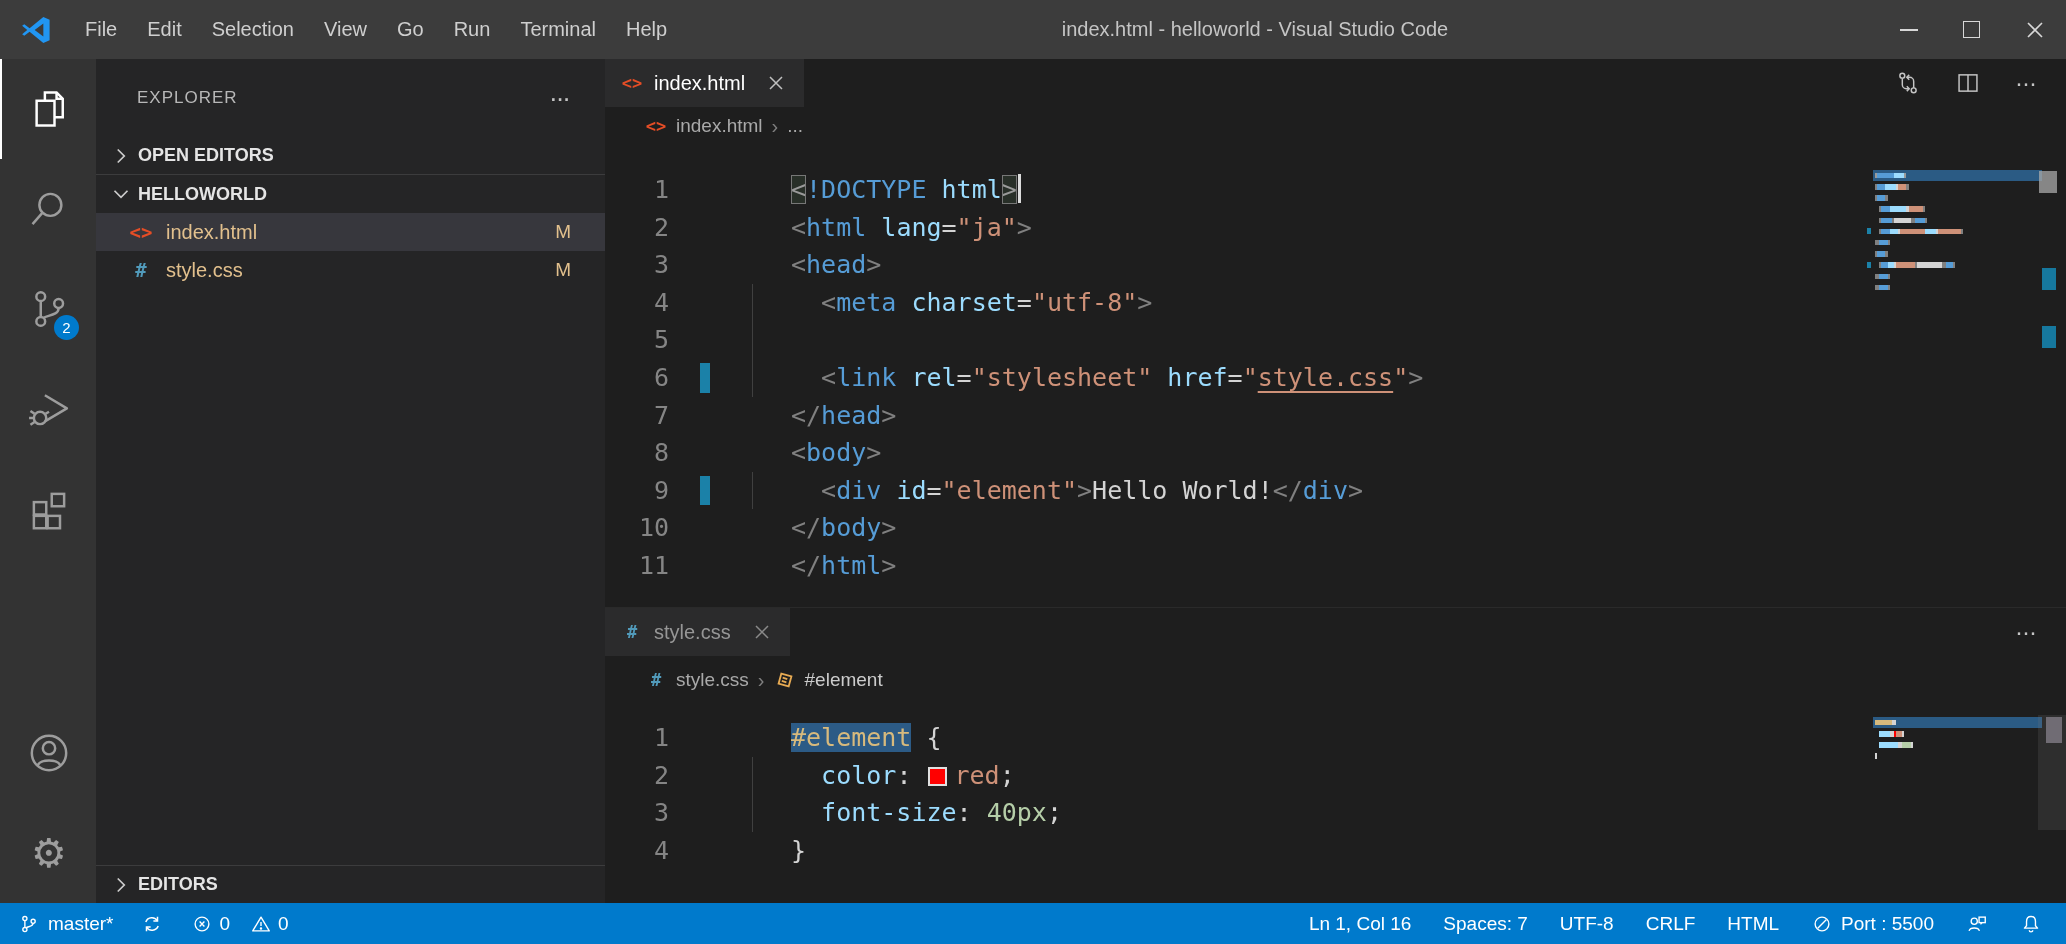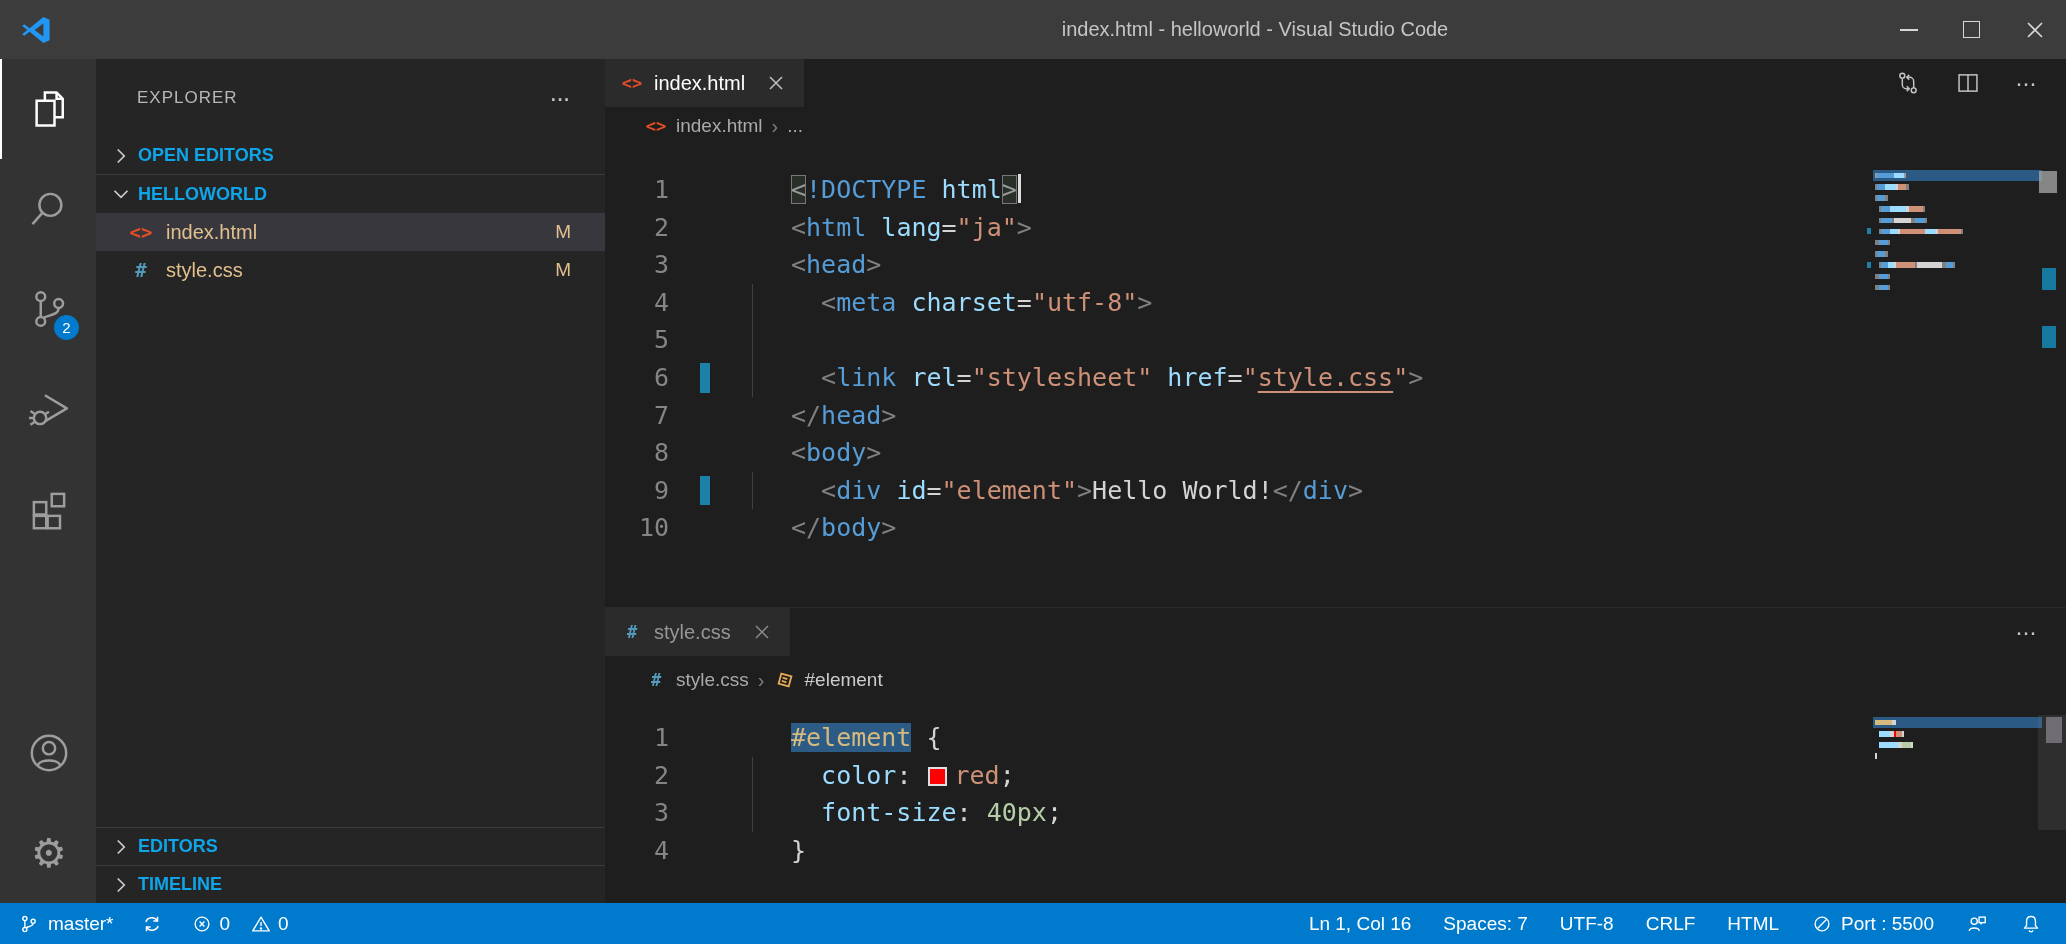--- a/index.html
+++ b/index.html
@@ -32,21 +32,21 @@
   .act-spacer { flex:1; }
   .gear-glyph { font-size:40px; line-height:1; }
 
   
   .sidebar { position:absolute; left:96px; top:59px; width:509px; bottom:41px; background:#252526;
     color:#cccccc; display:flex; flex-direction:column; }
   .sb-header { height:78px; display:flex; align-items:center; padding-left:41px; padding-right:36px;
     font-size:17px; letter-spacing:1px; color:#b8b8b8; }
   .sb-more { margin-left:auto; font-size:26px; color:#c5c5c5; letter-spacing:-2px; }
   .sb-row { height:38px; display:flex; align-items:center; font-size:18px; }
-  .sb-section { font-weight:700; color:#0ea5e9; padding-left:12px; }
+  .sb-section { font-weight:700; color:#e5e5e5; padding-left:12px; }
   .sb-section .chev { width:26px; height:26px; margin-right:4px; flex:none; color:#cccccc; }
   .bt { border-top:1px solid #3c3c3d; }
   .bb { border-bottom:1px solid #3c3c3d; }
   .file-row { padding-left:32px; color:#e2c08d; font-size:20px; }
   .file-row.selected { background:#37373d; }
   .file-ico { width:26px; margin-right:12px; font-family:"DejaVu Sans Mono",monospace; font-weight:bold;
     font-size:19px; text-align:center; flex:none; }
   .ico-html { color:#e44d26; }
   .ico-css  { color:#519aba; }
   .git-badge { margin-left:auto; margin-right:34px; color:#e2c08d; font-size:19px; }
@@ -123,20 +123,30 @@
 </style>
 </head>
 <body>
 
 <div class="app">
 
   <div class="titlebar">
     <svg class="vscode-logo" viewBox="0 0 24 24">
       <path fill="#2196f3" fill-rule="evenodd" d="M17.5 2.2 L22.2 4.4 V19.6 L17.5 21.8 L7.2 13.3 L3.2 16.4 L1.6 15.2 L5.4 12 L1.6 8.8 L3.2 7.6 L7.2 10.7 Z M17.5 7.1 L11 12 L17.5 16.9 Z"></path>
     </svg>
+    <div class="menubar">
+      <span class="menu-item">File</span>
+      <span class="menu-item">Edit</span>
+      <span class="menu-item">Selection</span>
+      <span class="menu-item">View</span>
+      <span class="menu-item">Go</span>
+      <span class="menu-item">Run</span>
+      <span class="menu-item">Terminal</span>
+      <span class="menu-item">Help</span>
+    </div>
     <span class="win-title">index.html - helloworld - Visual Studio Code</span>
     <div class="win-controls">
       <div class="win-btn">
           <span class="min-glyph"></span>
         </div>
       <div class="win-btn">
           <span class="max-glyph"></span>
         </div>
       <div class="win-btn">
         <svg width="20" height="20" viewBox="0 0 20 20">
@@ -224,26 +234,20 @@
       <span class="file-ico ico-css">#</span>
       <span>style.css</span>
       <span class="git-badge">M</span>
     </div>
     <div class="sb-bottom-spacer"></div>
     <div class="sb-row sb-section bt">
       <svg class="chev" viewBox="0 0 24 24" fill="none" stroke="currentColor" stroke-width="1.6">
           <path d="M9 6 L15 12 L9 18"></path>
         </svg>
       <span>EDITORS</span>
-    </div>
-    <div class="sb-row sb-section bt">
-      <svg class="chev" viewBox="0 0 24 24" fill="none" stroke="currentColor" stroke-width="1.6">
-          <path d="M9 6 L15 12 L9 18"></path>
-        </svg>
-      <span>TIMELINE</span>
     </div>
   </div>
 
   <div class="editor">
 
     <div class="pane pane1">
       <div class="tabbar">
         <div class="tab">
           <span class="crumb-ico ico-html">&lt;&gt;</span>
           <span class="label">index.html</span>
@@ -277,20 +281,21 @@
           <div class="code-line"><span class="ln">1</span><span class="lcontent"><span class="tk-punct-match">&lt;</span><span class="tk-tag">!DOCTYPE</span><span class="tk-attr"> html</span><span class="tk-punct-match">&gt;</span><span class="cursor"></span></span></div>
           <div class="code-line"><span class="ln">2</span><span class="lcontent"><span class="tk-punct">&lt;</span><span class="tk-tag">html</span><span class="tk-attr"> lang</span><span class="tk-txt">=</span><span class="tk-str">"ja"</span><span class="tk-punct">&gt;</span></span></div>
           <div class="code-line"><span class="ln">3</span><span class="lcontent"><span class="tk-punct">&lt;</span><span class="tk-tag">head</span><span class="tk-punct">&gt;</span></span></div>
           <div class="code-line"><span class="ln">4</span><span class="guide"></span><span class="lcontent"><span class="tk-txt">  </span><span class="tk-punct">&lt;</span><span class="tk-tag">meta</span><span class="tk-attr"> charset</span><span class="tk-txt">=</span><span class="tk-str">"utf-8"</span><span class="tk-punct">&gt;</span></span></div>
           <div class="code-line"><span class="ln">5</span><span class="guide"></span></div>
           <div class="code-line"><span class="ln">6</span><span class="mod-marker"></span><span class="guide"></span><span class="lcontent"><span class="tk-txt">  </span><span class="tk-punct">&lt;</span><span class="tk-tag">link</span><span class="tk-attr"> rel</span><span class="tk-txt">=</span><span class="tk-str">"stylesheet"</span><span class="tk-attr"> href</span><span class="tk-txt">=</span><span class="tk-str">"</span><span class="tk-str-link">style.css</span><span class="tk-str">"</span><span class="tk-punct">&gt;</span></span></div>
           <div class="code-line"><span class="ln">7</span><span class="lcontent"><span class="tk-punct">&lt;/</span><span class="tk-tag">head</span><span class="tk-punct">&gt;</span></span></div>
           <div class="code-line"><span class="ln">8</span><span class="lcontent"><span class="tk-punct">&lt;</span><span class="tk-tag">body</span><span class="tk-punct">&gt;</span></span></div>
           <div class="code-line"><span class="ln">9</span><span class="mod-marker"></span><span class="guide"></span><span class="lcontent"><span class="tk-txt">  </span><span class="tk-punct">&lt;</span><span class="tk-tag">div</span><span class="tk-attr"> id</span><span class="tk-txt">=</span><span class="tk-str">"element"</span><span class="tk-punct">&gt;</span><span class="tk-txt">Hello World!</span><span class="tk-punct">&lt;/</span><span class="tk-tag">div</span><span class="tk-punct">&gt;</span></span></div>
           <div class="code-line"><span class="ln">10</span><span class="lcontent"><span class="tk-punct">&lt;/</span><span class="tk-tag">body</span><span class="tk-punct">&gt;</span></span></div>
+          <div class="code-line"><span class="ln">11</span><span class="lcontent"><span class="tk-punct">&lt;/</span><span class="tk-tag">html</span><span class="tk-punct">&gt;</span></span></div>
         </div>
     </div>
 
     <div class="pane pane2">
       <div class="tabbar">
         <div class="tab">
           <span class="crumb-ico ico-css">#</span>
           <span class="label">style.css</span>
           <svg class="tab-close" viewBox="0 0 20 20">
               <path d="M4 4 L16 16 M16 4 L4 16" stroke="currentColor" stroke-width="1.5" fill="none"></path>

